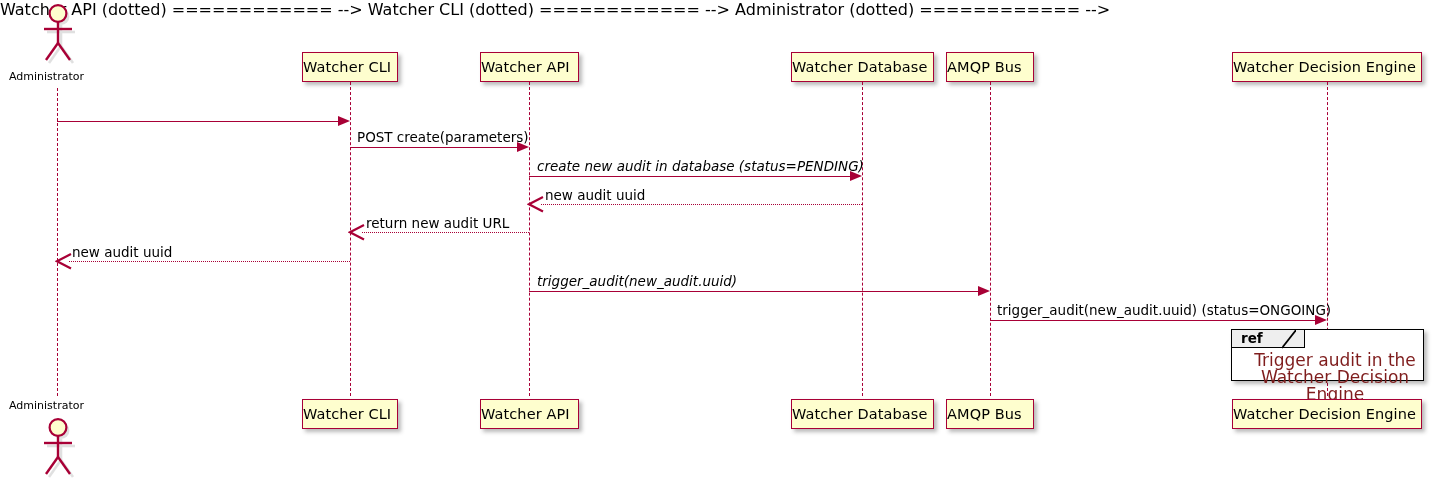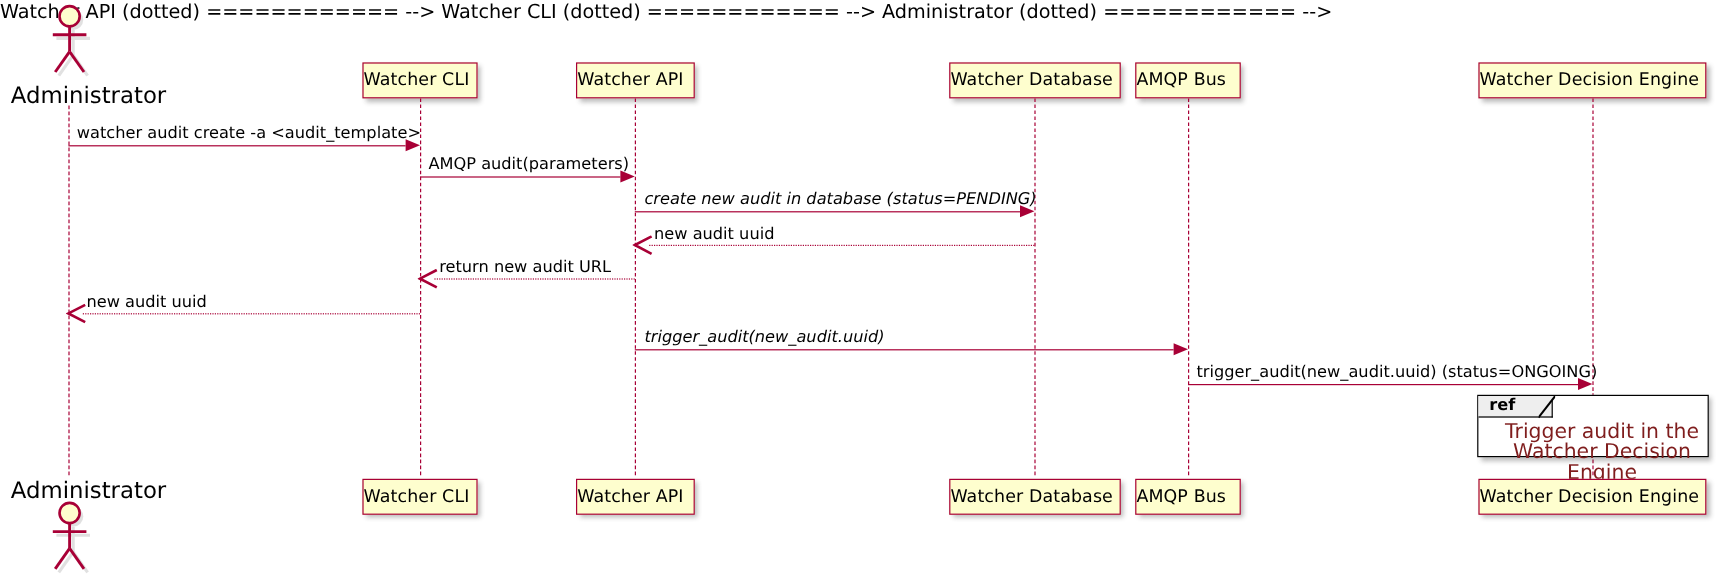--- a/index.html
+++ b/index.html
@@ -36,21 +36,21 @@
     letter-spacing: 0.1px;
   }
 
   
   .actor-wrap {
     position: absolute;
   }
   .actor-svg { display: block; }
   .actor-label {
     position: absolute;
-    font-size: 19px;
+    font-size: 11px;
     color: #000000;
     white-space: nowrap;
     line-height: 1;
   }
 
   
   .lifeline {
     position: absolute;
     width: 0;
     border-left: 1.6px dashed #A80036;
@@ -170,26 +170,25 @@
 
   
   <div class="lifeline" style="left:57px;  top:88px; height:308px;"></div>
   <div class="lifeline" style="left:350px; top:82px; height:314px;"></div>
   <div class="lifeline" style="left:529px; top:82px; height:314px;"></div>
   <div class="lifeline" style="left:862px; top:82px; height:314px;"></div>
   <div class="lifeline" style="left:990px; top:82px; height:314px;"></div>
   <div class="lifeline" style="left:1327px; top:82px; height:314px;"></div>
 
   
-  <div class="msg-label" style="left:64px; top:105px;">watcher audit create -a &lt;audit_template&gt;</div>
   <div class="msg-line" style="left:57px; top:121px; width:281px;"></div>
   <div class="arrow-head right-solid" style="left:338px; top:115.5px;"></div>
 
   
-  <div class="msg-label" style="left:357px; top:131px;">AMQP audit(parameters)</div>
+  <div class="msg-label" style="left:357px; top:131px;">POST create(parameters)</div>
   <div class="msg-line" style="left:350px; top:147px; width:167px;"></div>
   <div class="arrow-head right-solid" style="left:517px; top:141.5px;"></div>
 
   
   <div class="msg-label" style="left:537px; top:160px;font-style:italic;">create new audit in database (status=PENDING)</div>
   <div class="msg-line" style="left:529px; top:176px; width:321px;"></div>
   <div class="arrow-head right-solid" style="left:850px; top:170.5px;"></div>
 
    Watcher API (dotted) ============ --&gt;
   <div class="msg-label" style="left:545px; top:189px;">new audit uuid</div>
@@ -217,21 +216,21 @@
   <div class="msg-line" style="left:529px; top:291px; width:449px;"></div>
   <div class="arrow-head right-solid" style="left:978px; top:285.5px;"></div>
 
   
   <div class="msg-label" style="left:997px; top:304px;">trigger_audit(new_audit.uuid) (status=ONGOING)</div>
   <div class="msg-line" style="left:990px; top:320px; width:325px;"></div>
   <div class="arrow-head right-solid" style="left:1315px; top:314.5px;"></div>
 
   
   <div class="ref-box" style="left:1231px; top:329px; width:193px; height:52px;">
-    <div class="ref-tab" style="width:62px; height:18px;">
+    <div class="ref-tab" style="width:73px; height:18px;">
       <span>ref</span>
     </div>
     <svg style="position:absolute; left:50px; top:0; " width="14" height="19" viewBox="0 0 14 19">
       <path d="M0,0 L14,0 L0,18 Z" fill="#EEEEEE" stroke="none"></path>
       <path d="M14,0 L0,18" fill="none" stroke="#000000" stroke-width="1.7"></path>
       <path d="M0,18 L0,18" stroke="#000000" stroke-width="1.7"></path>
     </svg>
     <div class="ref-body" style="left:17px; top:22px; width:172px;">Trigger audit in the
 Watcher Decision Engine</div>
   </div>

